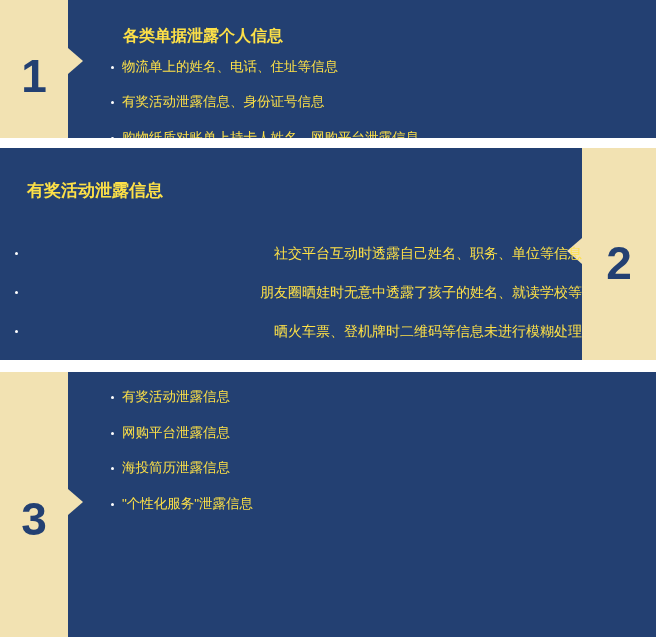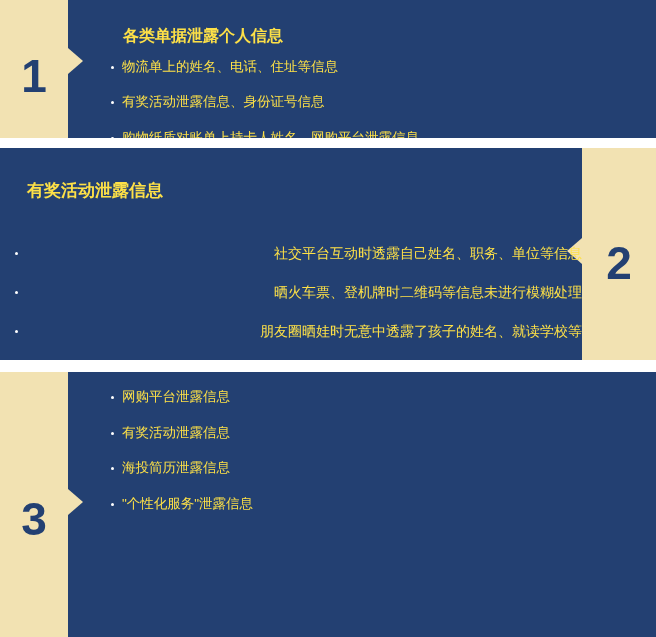--- a/index.html
+++ b/index.html
@@ -138,37 +138,37 @@
   <section class="band rtl" id="section-2">
     <div class="num-panel">
       <span class="num">2</span>
     </div>
     <div class="content-panel">
       <span class="notch left"></span>
       <div class="body">
         <h2 class="title">有奖活动泄露信息</h2>
         <ul class="bullets">
           <li>社交平台互动时透露自己姓名、职务、单位等信息</li>
+          <li>朋友圈晒娃时无意中透露了孩子的姓名、就读学校等</li>
           <li>晒火车票、登机牌时二维码等信息未进行模糊处理</li>
-          <li>朋友圈晒娃时无意中透露了孩子的姓名、就读学校等</li>
         </ul>
       </div>
     </div>
   </section>
 
   <section class="band" id="section-3">
     <div class="num-panel">
       <span class="num">3</span>
     </div>
     <div class="content-panel">
       <span class="notch right"></span>
       <div class="body">
         <ul class="bullets">
+          <li>有奖活动泄露信息</li>
           <li>网购平台泄露信息</li>
-          <li>有奖活动泄露信息</li>
           <li>海投简历泄露信息</li>
           <li>"个性化服务"泄露信息</li>
         </ul>
       </div>
     </div>
   </section>
 
 </div>
 
 </body></html>

